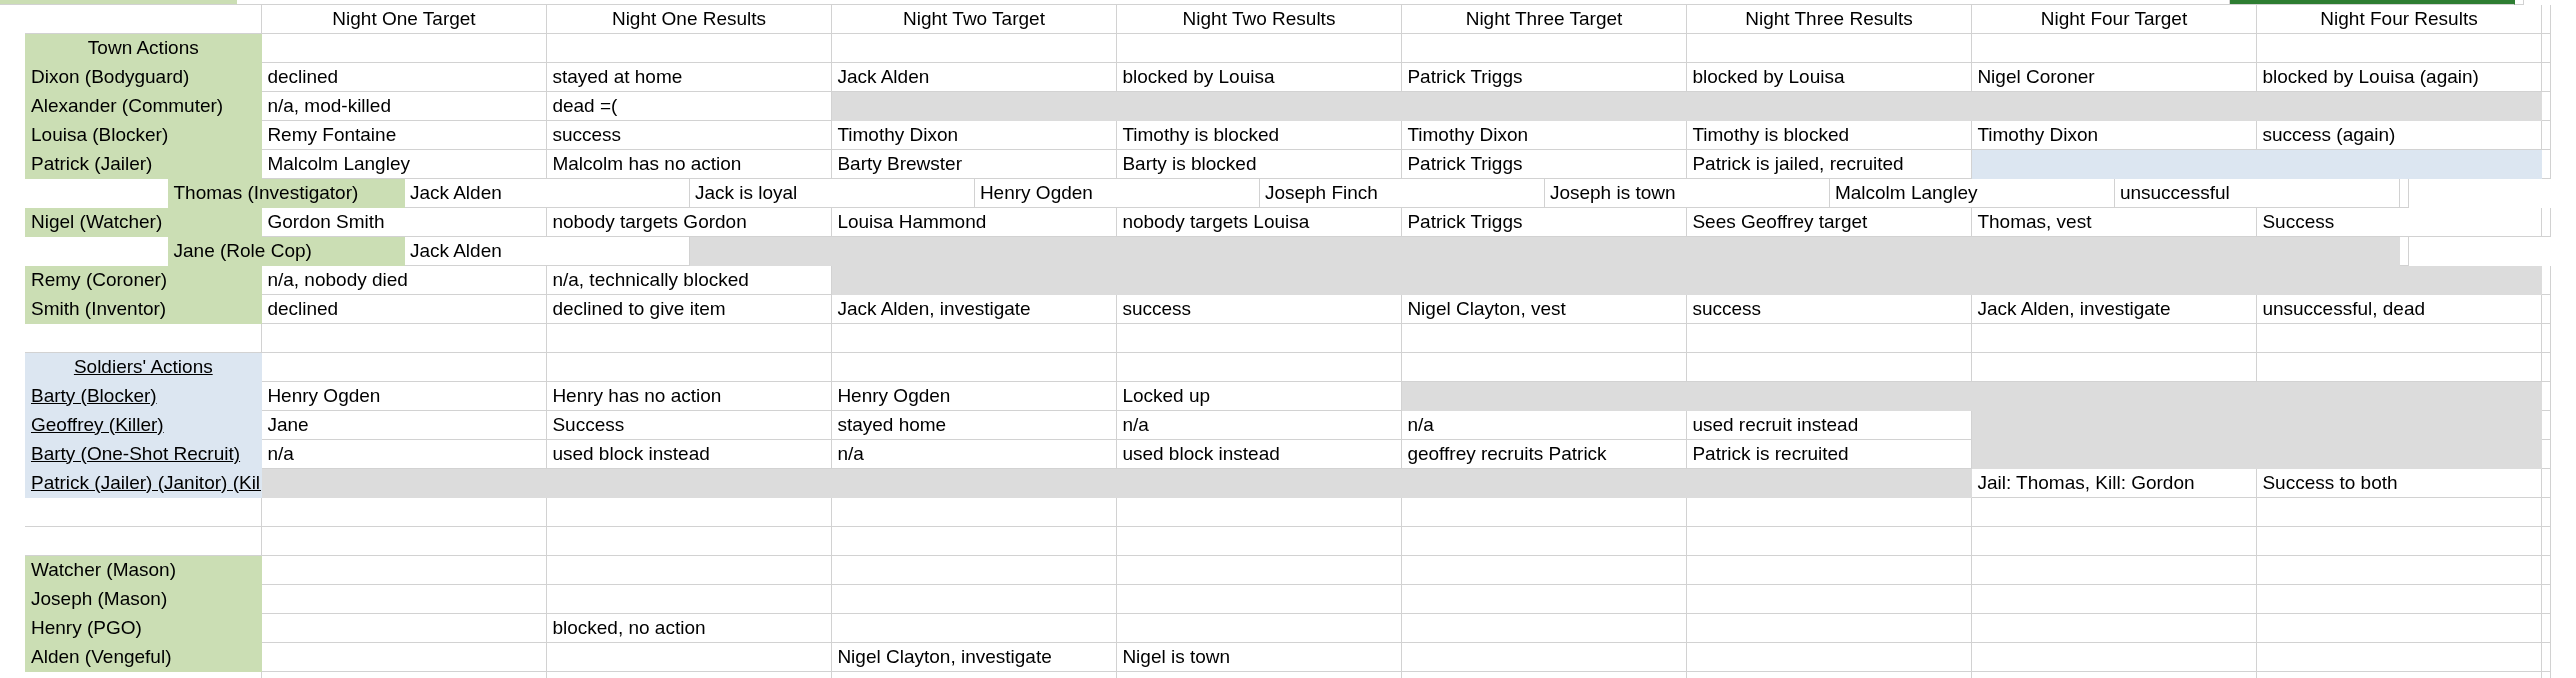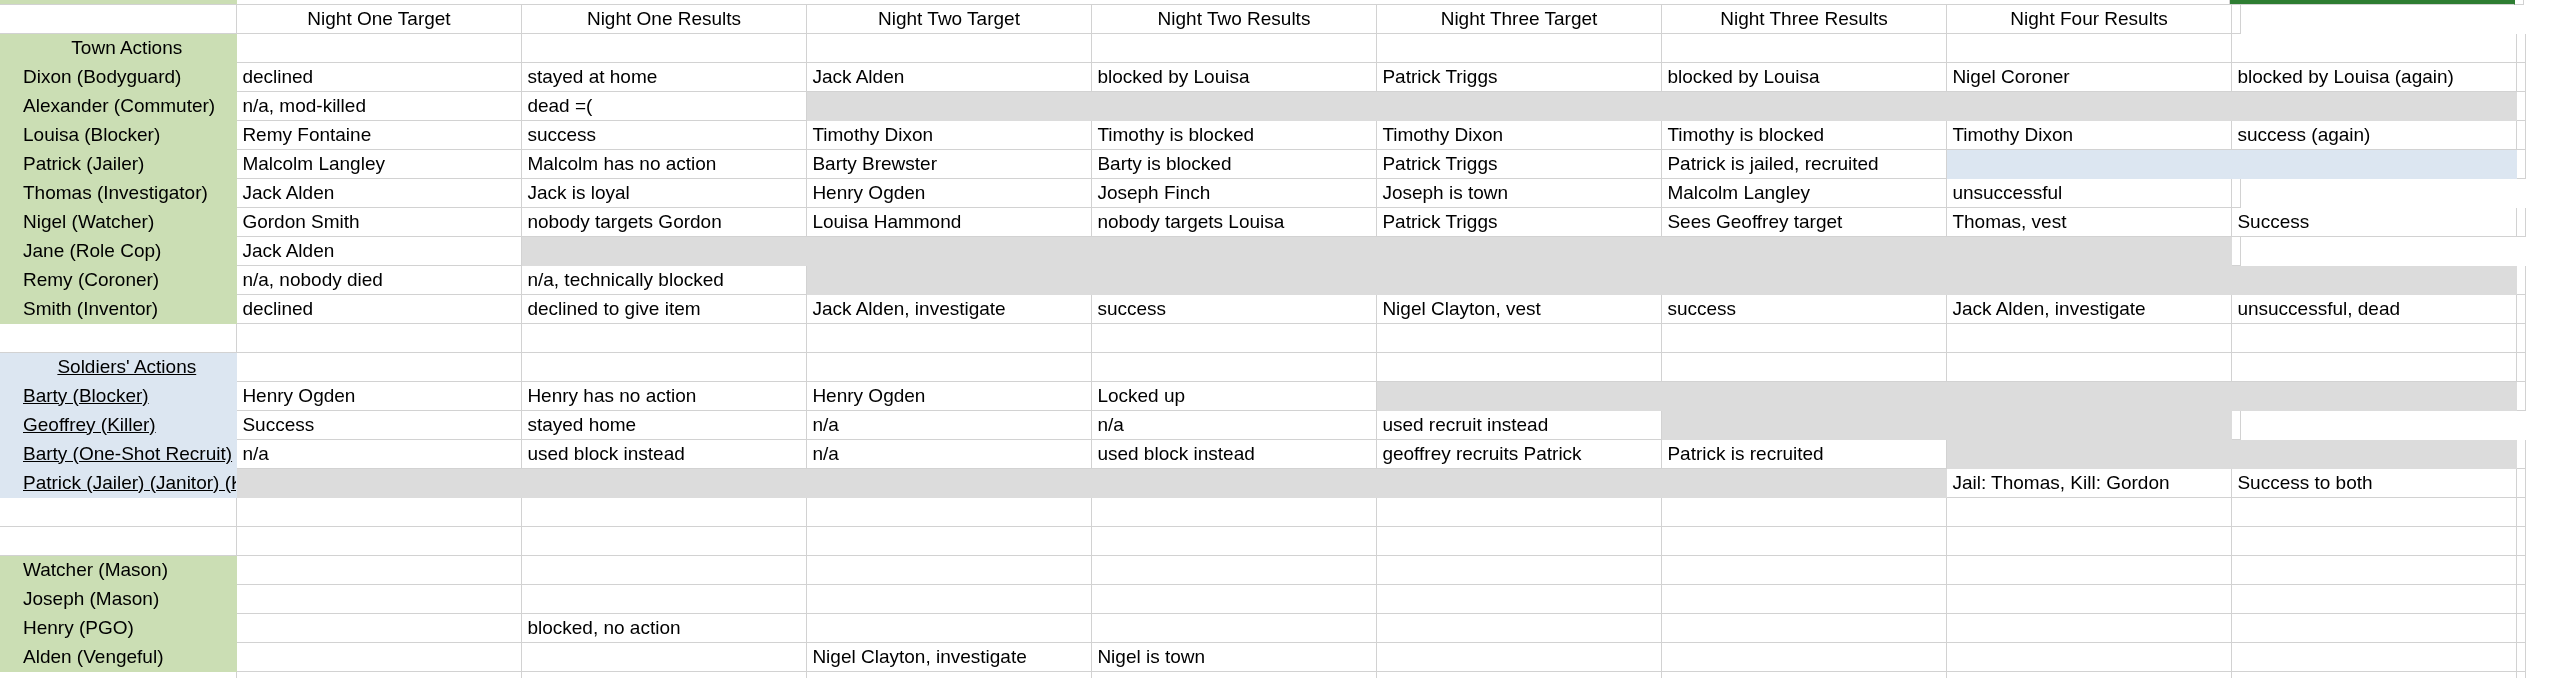--- a/index.html
+++ b/index.html
@@ -1,23 +1,23 @@
 <!DOCTYPE html>
 <html style="--green: #cbdeb4; --blue: #dce6f1; --gray: #dcdcdc; --dgreen: #2e7d32; --grid: #d2d2d2; --strip-h: 4.5px; --rh: 29px;font-size:14.5px"><head>
 <meta charset="utf-8">
 <style>
   html,body{margin:0;padding:0;background:#ffffff;}
   body{width:2576px;height:679px;overflow:hidden;font-family:"Liberation Sans",sans-serif;color:#000;}
   .sheet{position:relative;width:2576px;height:679px;overflow:hidden;background:#fff;}
-  .row{display:flex;height:var(--rh);}
+  .row{display:flex;height:var(--rh);justify-content:center;}
   .strip{display:flex;height:var(--strip-h);}
   .cell{box-sizing:border-box;height:100%;flex:0 0 auto;
         border-right:0.9px solid var(--grid);border-bottom:0.9px solid var(--grid);
         padding:0 5.4px;font-size:19px;line-height:27px;white-space:nowrap;overflow:hidden;}
-  .c0{width:237px;padding-left:23px;}
+  .c0{width:237px;padding-left:6px;}
   .cn{width:285px;}
   .gut{width:9px;padding:0;}
   .hdr{text-align:center;padding:0;}
   .ctr{text-align:center;}
   .bg-w{background:#ffffff;}
   .bg-g{background:var(--gray);border-right-color:var(--gray);border-bottom-color:var(--gray);}
   .bg-b{background:var(--blue);border-right-color:var(--blue);border-bottom-color:var(--blue);text-decoration:underline;}
   .bg-green{background:var(--green);border-right-color:var(--green);border-bottom-color:var(--green);}
   .bg-dgreen{background:var(--dgreen);border-right-color:var(--dgreen);border-bottom-color:var(--dgreen);}
   .strip .cell{border-bottom:0.9px solid var(--grid);}
@@ -34,20 +34,21 @@
     </div>
   <div>
       <div class="row">
         <div class="cell c0 bg-w"></div>
         <div class="cell cn bg-w hdr">Night One Target</div>
         <div class="cell cn bg-w hdr">Night One Results</div>
         <div class="cell cn bg-w hdr">Night Two Target</div>
         <div class="cell cn bg-w hdr">Night Two Results</div>
         <div class="cell cn bg-w hdr">Night Three Target</div>
         <div class="cell cn bg-w hdr">Night Three Results</div>
+        <div class="cell cn bg-w hdr">Night Four Target</div>
         <div class="cell cn bg-w hdr">Night Four Results</div>
         <div class="cell gut bg-w"></div>
       </div>
       <div class="row">
         <div class="cell c0 bg-green ctr">Town Actions</div>
         <div class="cell cn bg-w"></div>
         <div class="cell cn bg-w"></div>
         <div class="cell cn bg-w"></div>
         <div class="cell cn bg-w"></div>
         <div class="cell cn bg-w"></div>
@@ -193,20 +194,21 @@
         <div class="cell cn bg-w">Henry Ogden</div>
         <div class="cell cn bg-w">Locked up</div>
         <div class="cell cn bg-g"></div>
         <div class="cell cn bg-g"></div>
         <div class="cell cn bg-g"></div>
         <div class="cell cn bg-g"></div>
         <div class="cell gut bg-w"></div>
       </div>
       <div class="row">
         <div class="cell c0 bg-b">Geoffrey (Killer)</div>
+        <div class="cell cn bg-w">Jane</div>
         <div class="cell cn bg-w">Success</div>
         <div class="cell cn bg-w">stayed home</div>
         <div class="cell cn bg-w">n/a</div>
         <div class="cell cn bg-w">n/a</div>
         <div class="cell cn bg-w">used recruit instead</div>
         <div class="cell cn bg-g"></div>
         <div class="cell cn bg-g"></div>
         <div class="cell gut bg-w"></div>
       </div>
       <div class="row">

